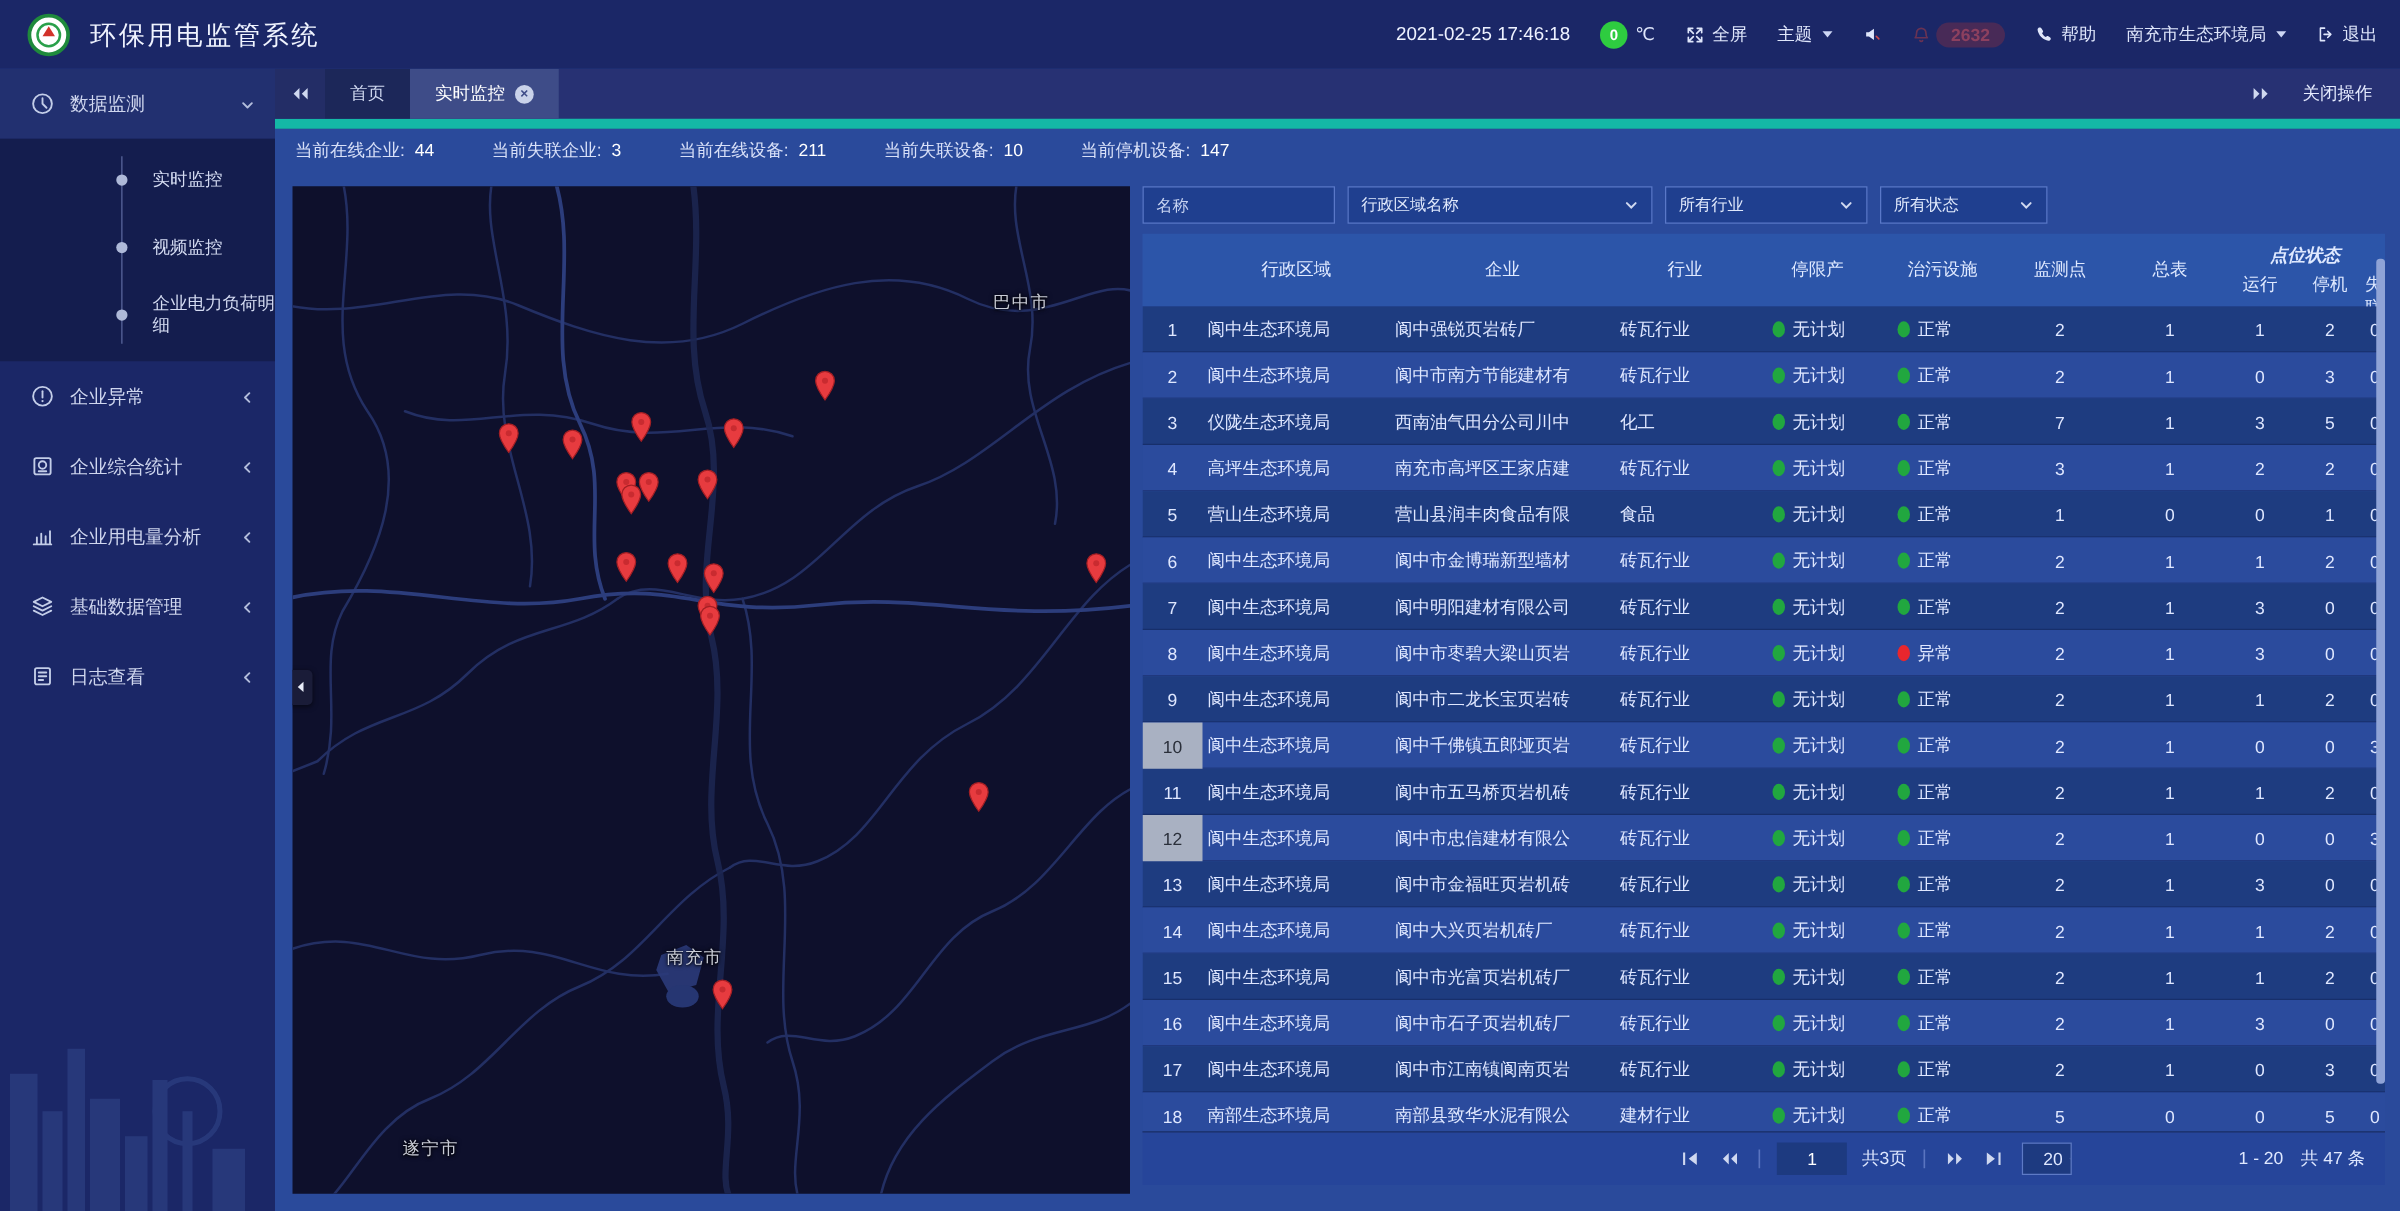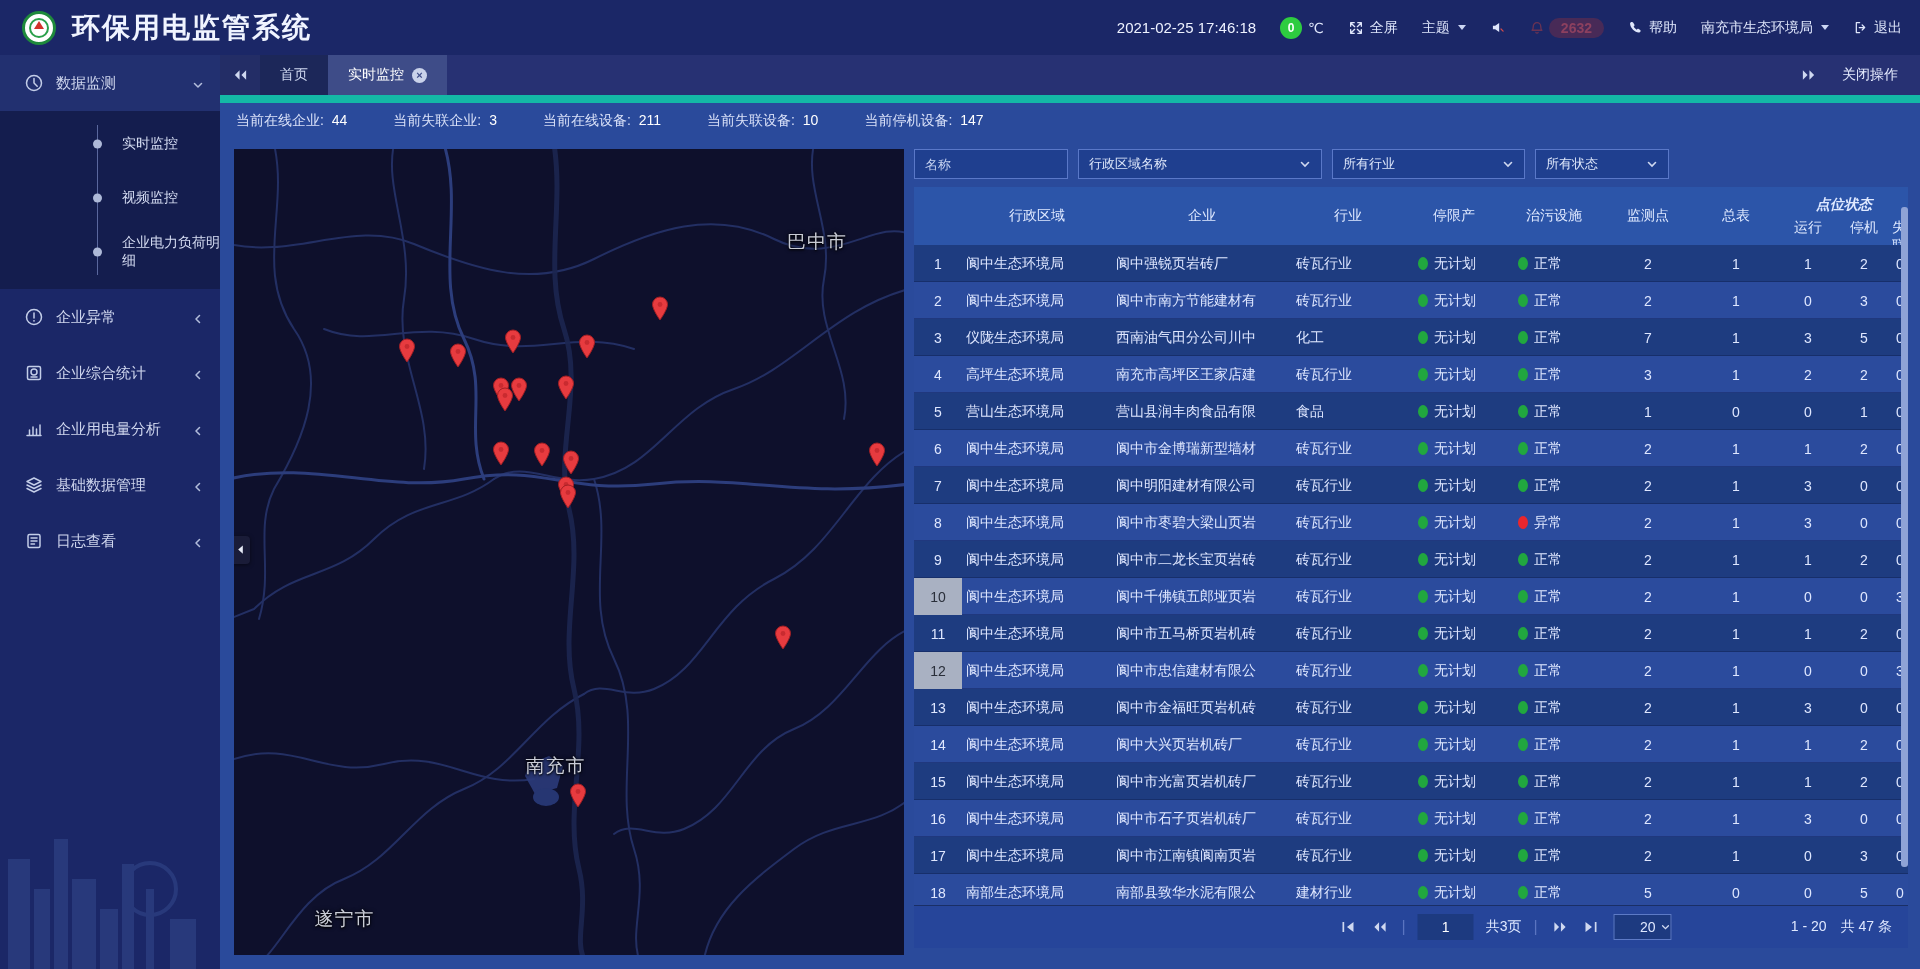--- a/index.html
+++ b/index.html
@@ -10,21 +10,21 @@
   
   .hdr { position:absolute; left:0; top:0; width:1920px; height:55px; background:#1b2767;
          display:flex; align-items:center; color:#f0f4ff; z-index:30; }
   .logo { width:34px; height:34px; border-radius:50%; background:#fff; margin-left:22px;
           border:3px solid #1f8a3c; position:relative; flex:0 0 auto; }
   .logo::before { content:""; position:absolute; left:50%; top:50%; width:16px; height:16px;
           transform:translate(-50%,-50%); border-radius:50%; border:2px solid #2aa04a; }
   .logo::after { content:""; position:absolute; left:50%; top:42%; transform:translate(-50%,-50%);
           width:0; height:0; border-left:5px solid transparent; border-right:5px solid transparent;
           border-bottom:8px solid #d2322a; }
-  .hdr-title { font-size:28px; font-weight:bold; letter-spacing:2px; margin-left:16px; }
+  .hdr-title { font-size:21px; font-weight:normal; letter-spacing:2px; margin-left:16px; }
   .hdr-right { margin-left:auto; display:flex; align-items:center; gap:24px; margin-right:18px; font-size:14px; }
   .hdr-item { display:flex; align-items:center; gap:6px; color:#dfe6fb; white-space:nowrap; cursor:pointer; }
   .hdr-time { font-size:15px; color:#eef2ff; cursor:default; }
   .temp-badge { width:22px; height:22px; border-radius:50%; background:#2ecc40; color:#fff;
           display:flex; align-items:center; justify-content:center; font-size:12px; font-weight:bold; }
   .caret { width:0; height:0; border-left:4px solid transparent; border-right:4px solid transparent;
           border-top:5px solid #cdd6f4; display:inline-block; margin-left:2px; }
   .hdr svg { stroke:#dfe6fb; fill:none; stroke-width:1.5; stroke-linecap:round; stroke-linejoin:round; }
   .hdr svg .f { fill:#dfe6fb; stroke:none; }
   .badge-wrap { display:flex; align-items:center; gap:4px; opacity:.95; }
@@ -69,38 +69,38 @@
 
   .statusbar { height:36px; display:flex; align-items:center; gap:46px; padding-left:16px;
           font-size:14px; color:#d8e0f8; }
   .statusbar b { color:#ffffff; font-weight:normal; margin-left:4px; }
 
   .work { position:absolute; top:84px; left:0; right:0; bottom:0; padding:10px 12px 14px 14px; display:flex; }
 
   
   .map { width:670px; height:806px; background:#0e102c; position:relative; flex:0 0 auto; overflow:hidden; }
   .map svg.roads { position:absolute; inset:0; }
-  .city-label { position:absolute; transform:translate(-50%,-50%); color:#c9ccd6; font-size:19px;
+  .city-label { position:absolute; transform:translate(-50%,-50%); color:#c9ccd6; font-size:14px;
           letter-spacing:1px; text-shadow:0 1px 2px #000, 0 0 4px #000; white-space:nowrap; }
   .pin { position:absolute; transform:translate(-50%,-100%); width:20px; height:26px; cursor:pointer; }
   .collapse-handle { position:absolute; left:-4px; top:48%; width:20px; height:28px; background:#1a1c38;
           border-radius:4px; display:flex; align-items:center; justify-content:center; cursor:pointer;
           box-shadow:0 1px 4px rgba(0,0,0,.5); z-index:5; }
   .collapse-handle svg .f { fill:#e8ecf8; stroke:none; }
 
   
   .rpanel { flex:1; margin-left:10px; position:relative; height:806px; }
   .filters { display:flex; gap:10px; height:30px; margin-bottom:8px; }
   .f-input { width:154px; background:#1f3f8f; border:1px solid #5a78c8; color:#fdba74;
           font-size:13px; padding:0 10px; outline:none; font-family:inherit; }
   .f-input::placeholder { color:#c6d2f0; }
   .f-select { background:#1f3f8f; border:1px solid #5a78c8; color:#dfe8fb; font-size:13px;
           display:flex; align-items:center; justify-content:space-between; padding:0 10px; cursor:pointer; }
   .f-select svg { width:12px; height:12px; stroke:#cfd8f0; fill:none; stroke-width:1.6; stroke-linecap:round; }
-  .w244{width:244px;} .w170{width:193px;} .w134{width:134px;}
+  .w244{width:244px;} .w170{width:162px;} .w134{width:134px;}
 
   .grid-cols { display:grid; grid-template-columns:48px 150px 180px 112px 100px 100px 88px 88px 56px 56px 1fr; }
   .thead { height:58px; background:#2c55a9; color:#dfe9ff; font-size:14px; position:relative; }
   .th { grid-row:1 / 3; display:flex; align-items:center; justify-content:center; }
   .th-group { grid-column:9 / 12; grid-row:1; display:flex; align-items:flex-end; justify-content:center;
           font-style:italic; font-weight:bold; padding-bottom:2px; }
   .th-sub { grid-row:2; display:flex; align-items:flex-start; justify-content:center; padding-top:3px; }
   .thead.grid-cols { grid-template-rows:29px 29px; }
 
   .tbody { height:660px; overflow:hidden; position:relative; }
@@ -120,21 +120,21 @@
           border-radius:3px; cursor:pointer; }
 
   
   .pager { position:absolute; left:0; right:0; bottom:7px; height:43px; background:#26459a;
           border-top:1px solid #1a2f66; display:flex; align-items:center; color:#dfe8ff; font-size:14px; }
   .pg-center { position:absolute; left:50%; transform:translateX(-22%); display:flex; align-items:center; gap:12px; }
   .pg-btn { width:20px; height:16px; cursor:pointer; display:flex; align-items:center; justify-content:center; }
   .pg-sep { color:#5a74c0; font-size:16px; }
   .pg-input { width:56px; height:26px; background:#1d3a80; border:none; color:#fff; text-align:center;
           font-size:14px; outline:none; font-family:inherit; }
-  .pg-size { width:58px; height:26px; background:#1d3a80; border:1px solid #5d7ac6; display:flex;
+  .pg-size { width:40px; height:26px; background:#1d3a80; border:1px solid #5d7ac6; display:flex;
           align-items:center; justify-content:flex-end; gap:5px; cursor:pointer;padding-left:16px; }
   .pg-size svg { width:10px; height:10px; stroke:#cfd8f0; fill:none; stroke-width:1.6; stroke-linecap:round; }
   .pg-info { margin-left:auto; margin-right:16px; display:flex; gap:14px; }
 </style>
 </head>
 <body>
 
 <div class="app">
 
   <div class="hdr">

